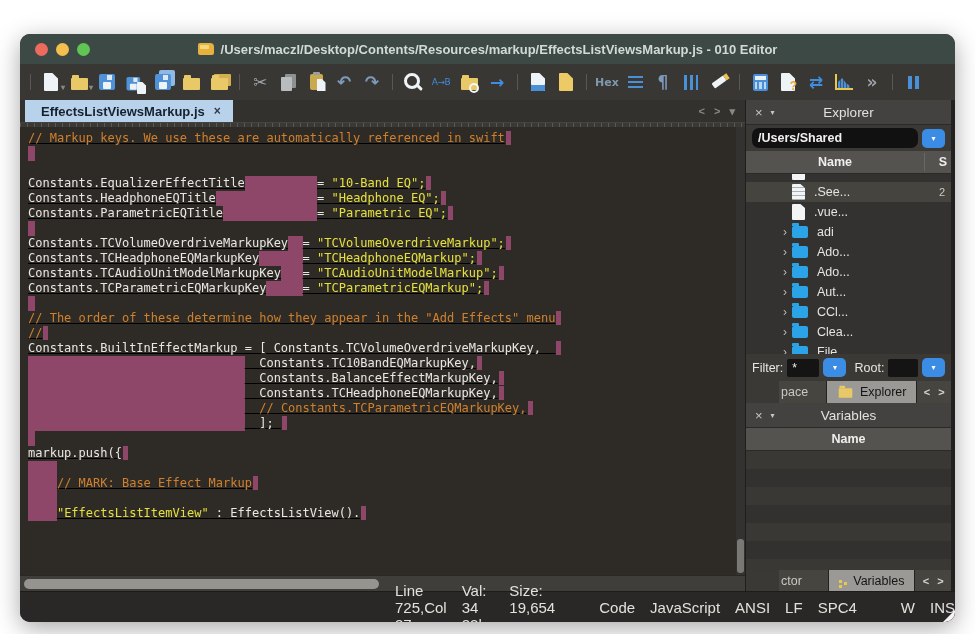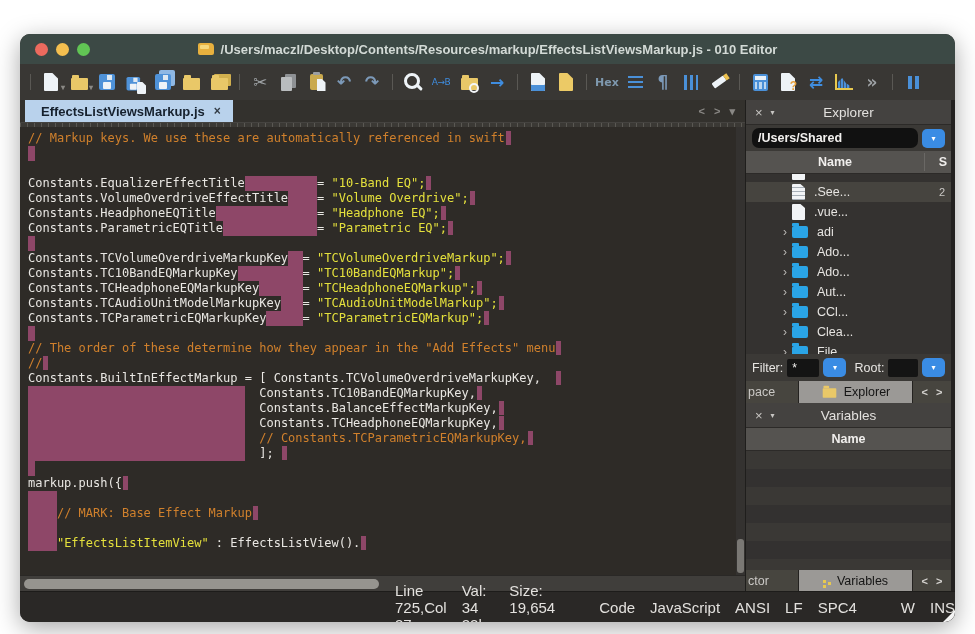--- a/index.html
+++ b/index.html
@@ -68,21 +68,21 @@
   .tabbar{height:22px;background:#33312d;display:flex;align-items:flex-end;}
   .doctab{height:22px;background:#b9d2ec;color:#16212e;font-size:13px;font-weight:bold;
           display:flex;align-items:center;gap:9px;padding:0 12px 0 16px;margin-left:5px;}
   .doctab .close{font-weight:bold;color:#333c46;font-size:12px;}
   .tabnav{margin-left:auto;display:flex;gap:9px;padding:0 10px 4px 0;color:#8a8885;font-size:11px;font-weight:bold;}
   .ruler{height:4px;background:#3b3935;border-top:1px solid #454340;
          background-image:repeating-linear-gradient(90deg,#5a5853 0 1px,transparent 1px 7px);}
   
   .codewrap{flex:1;position:relative;overflow:hidden;background:#2e2b27;}
   .codelines{position:absolute;left:8px;top:4px;right:14px;}
-  .cl{height:15px;line-height:15px;white-space:pre;font-family:"DejaVu Sans Mono",monospace;font-size:12px;}
+  .cl{height:15px;line-height:15px;white-space:pre;font-family:"DejaVu Sans Mono",monospace;font-size:12px;text-decoration:underline;}
   .t-n{color:#e9e7e3;}
   .t-s{color:#e4e03c;}
   .t-c{color:#d0802c;}
   .t-w{background:#8e4768;display:inline-block;height:15px;vertical-align:top;}
   .t-m{display:inline-block;width:5px;height:14px;background:#8e4768;vertical-align:top;margin-left:1px;}
   .vscroll{position:absolute;right:0;top:0;bottom:0;width:9px;background:#343230;}
   .vthumb{position:absolute;right:1px;bottom:2px;width:7px;height:34px;background:#7a7874;border-radius:3px;}
   .hscroll{height:16px;background:#403e3b;position:relative;border-top:1px solid #2a2826;}
   .hthumb{position:absolute;left:4px;top:3px;height:10px;width:355px;background:#96948f;border-radius:5px;}
   
@@ -109,21 +109,21 @@
   .frow .fico{margin-right:9px;flex:none;}
   .frow .fsize{position:absolute;right:6px;font-size:11px;color:#cac8c5;}
   .fi-file{width:13px;height:16px;background:#f2f4f6;border-radius:1px;clip-path:polygon(0 0,65% 0,100% 25%,100% 100%,0 100%);}
   .fi-file-lines{width:13px;height:16px;border-radius:1px;clip-path:polygon(0 0,65% 0,100% 25%,100% 100%,0 100%);
       background:#f2f4f6 repeating-linear-gradient(180deg,transparent 0 3px,#a8b0b8 3px 4px);}
   .fi-folder{width:16px;height:12px;background:#2aa4e6;border-radius:2px;position:relative;}
   .fi-folder::before{content:'';position:absolute;top:-3px;left:0;width:7px;height:3px;background:#2aa4e6;border-radius:1px 1px 0 0;}
   .filterrow{height:27px;display:flex;align-items:center;gap:4px;padding:0 6px;color:#e8e6e3;font-size:12.5px;background:#3b3936;}
   .smallbox{height:18px;background:#141414;color:#f2f0ee;font-size:12px;display:flex;align-items:center;padding:0 5px;border-radius:2px;}
   .fbox{width:34px;}.rbox{width:30px;}
-  .tstrip{height:22px;background:#242220;display:flex;align-items:stretch;gap:1px;}
+  .tstrip{height:22px;background:#242220;display:flex;align-items:stretch;gap:1px;margin-left:33px;}
   .ttab{display:flex;align-items:center;gap:6px;padding:0 10px;font-size:12.5px;background:#47453f;color:#cac8c5;}
   .ttab.partial{width:44px;padding:0 6px 0 2px;overflow:hidden;}
   .ttab.active{background:#9b9996;color:#151515;flex:1;justify-content:center;}
   .tarrows{width:38px;background:#47453f;display:flex;align-items:center;justify-content:center;gap:8px;
            color:#d6d4d1;font-size:11px;font-weight:bold;}
   .ic-folder.mini{transform:scale(.8);margin-top:2px;}
   .ic-vars{width:3px;height:3px;background:#e8c94f;box-shadow:0 5px 0 #e8c94f,5px 2px 0 #e8c94f;margin-right:5px;}
   .vcolhead{height:22px;background:#555350;display:flex;align-items:center;justify-content:center;
             color:#f0eeec;font-size:12.5px;font-weight:bold;border-bottom:1px solid #2c2a28;}
   .vlist{flex:1;overflow:hidden;background:#333130;}
@@ -285,26 +285,24 @@
           <span>▾</span>
         </div>
       </div>
       <div class="ruler"></div>
       <div class="codewrap">
         <div class="codelines" id="codelines">
             <div class="cl"><span class="t-c">// Markup keys. We use these are automatically referenced in swift</span><span class="t-m"></span></div>
             <div class="cl"><span class="t-w"> </span></div>
             <div class="cl"></div>
             <div class="cl"><span class="t-n">Constants.EqualizerEffectTitle</span><span class="t-w">          </span><span class="t-n">= </span><span class="t-s">"10-Band EQ";</span><span class="t-m"></span></div>
-            <div class="cl"><span class="t-n">Constants.VolumeOverdriveEffectTitle</span><span class="t-w">    </span><span class="t-n">= </span><span class="t-s">"Volume Overdrive";</span><span class="t-m"></span></div>
             <div class="cl"><span class="t-n">Constants.HeadphoneEQTitle</span><span class="t-w">              </span><span class="t-n">= </span><span class="t-s">"Headphone EQ";</span><span class="t-m"></span></div>
             <div class="cl"><span class="t-n">Constants.ParametricEQTitle</span><span class="t-w">             </span><span class="t-n">= </span><span class="t-s">"Parametric EQ";</span><span class="t-m"></span></div>
             <div class="cl"><span class="t-w"> </span></div>
             <div class="cl"><span class="t-n">Constants.TCVolumeOverdriveMarkupKey</span><span class="t-w">  </span><span class="t-n">= </span><span class="t-s">"TCVolumeOverdriveMarkup";</span><span class="t-m"></span></div>
-            <div class="cl"><span class="t-n">Constants.TC10BandEQMarkupKey</span><span class="t-w">         </span><span class="t-n">= </span><span class="t-s">"TC10BandEQMarkup";</span><span class="t-m"></span></div>
             <div class="cl"><span class="t-n">Constants.TCHeadphoneEQMarkupKey</span><span class="t-w">      </span><span class="t-n">= </span><span class="t-s">"TCHeadphoneEQMarkup";</span><span class="t-m"></span></div>
             <div class="cl"><span class="t-n">Constants.TCAudioUnitModelMarkupKey</span><span class="t-w">   </span><span class="t-n">= </span><span class="t-s">"TCAudioUnitModelMarkup";</span><span class="t-m"></span></div>
             <div class="cl"><span class="t-n">Constants.TCParametricEQMarkupKey</span><span class="t-w">     </span><span class="t-n">= </span><span class="t-s">"TCParametricEQMarkup";</span><span class="t-m"></span></div>
             <div class="cl"><span class="t-w"> </span></div>
             <div class="cl"><span class="t-c">// The order of these determine how they appear in the "Add Effects" menu</span><span class="t-m"></span></div>
             <div class="cl"><span class="t-c">//</span><span class="t-m"></span></div>
             <div class="cl"><span class="t-n">Constants.BuiltInEffectMarkup = [ Constants.TCVolumeOverdriveMarkupKey,  </span><span class="t-m"></span></div>
             <div class="cl"><span class="t-w">                              </span><span class="t-n">  </span><span class="t-n">Constants.TC10BandEQMarkupKey,</span><span class="t-m"></span></div>
             <div class="cl"><span class="t-w">                              </span><span class="t-n">  </span><span class="t-n">Constants.BalanceEffectMarkupKey,</span><span class="t-m"></span></div>
             <div class="cl"><span class="t-w">                              </span><span class="t-n">  </span><span class="t-n">Constants.TCHeadphoneEQMarkupKey,</span><span class="t-m"></span></div>

